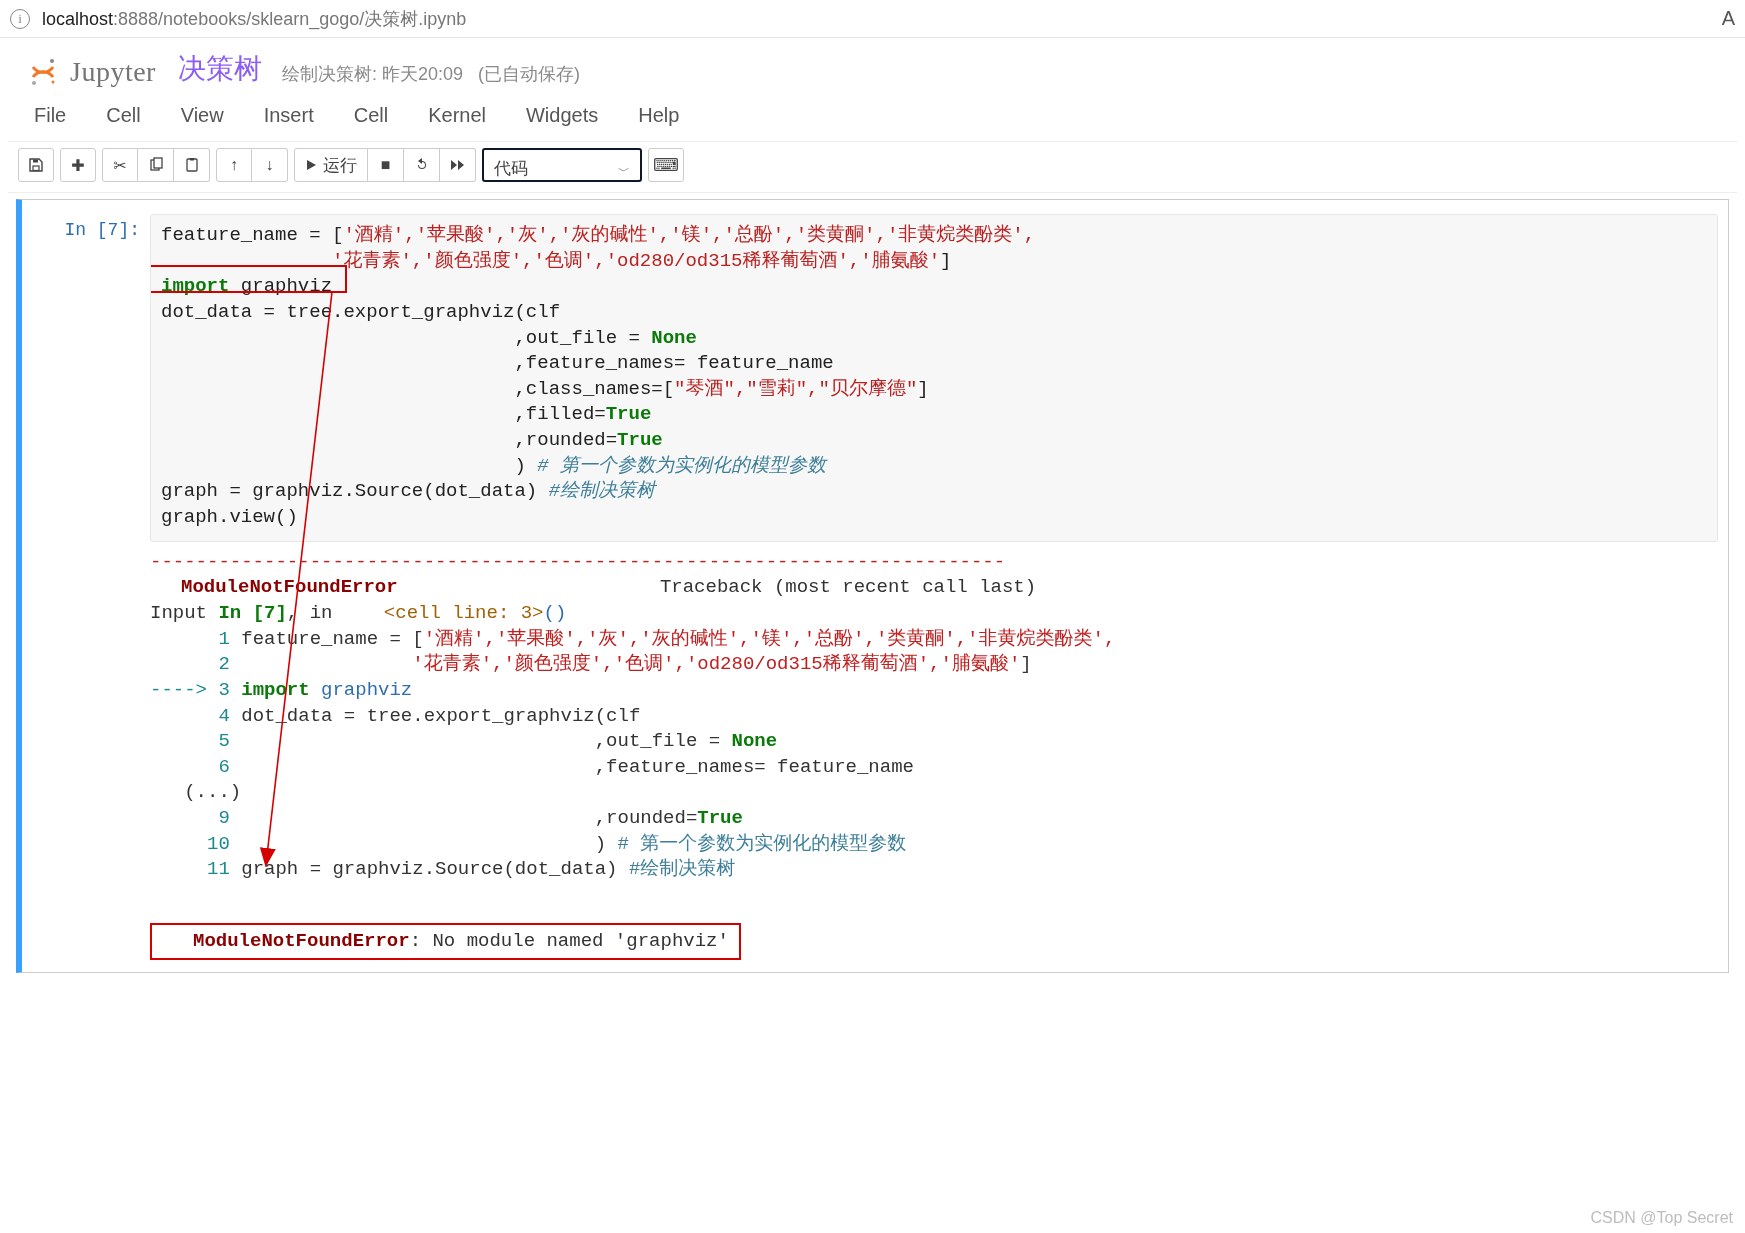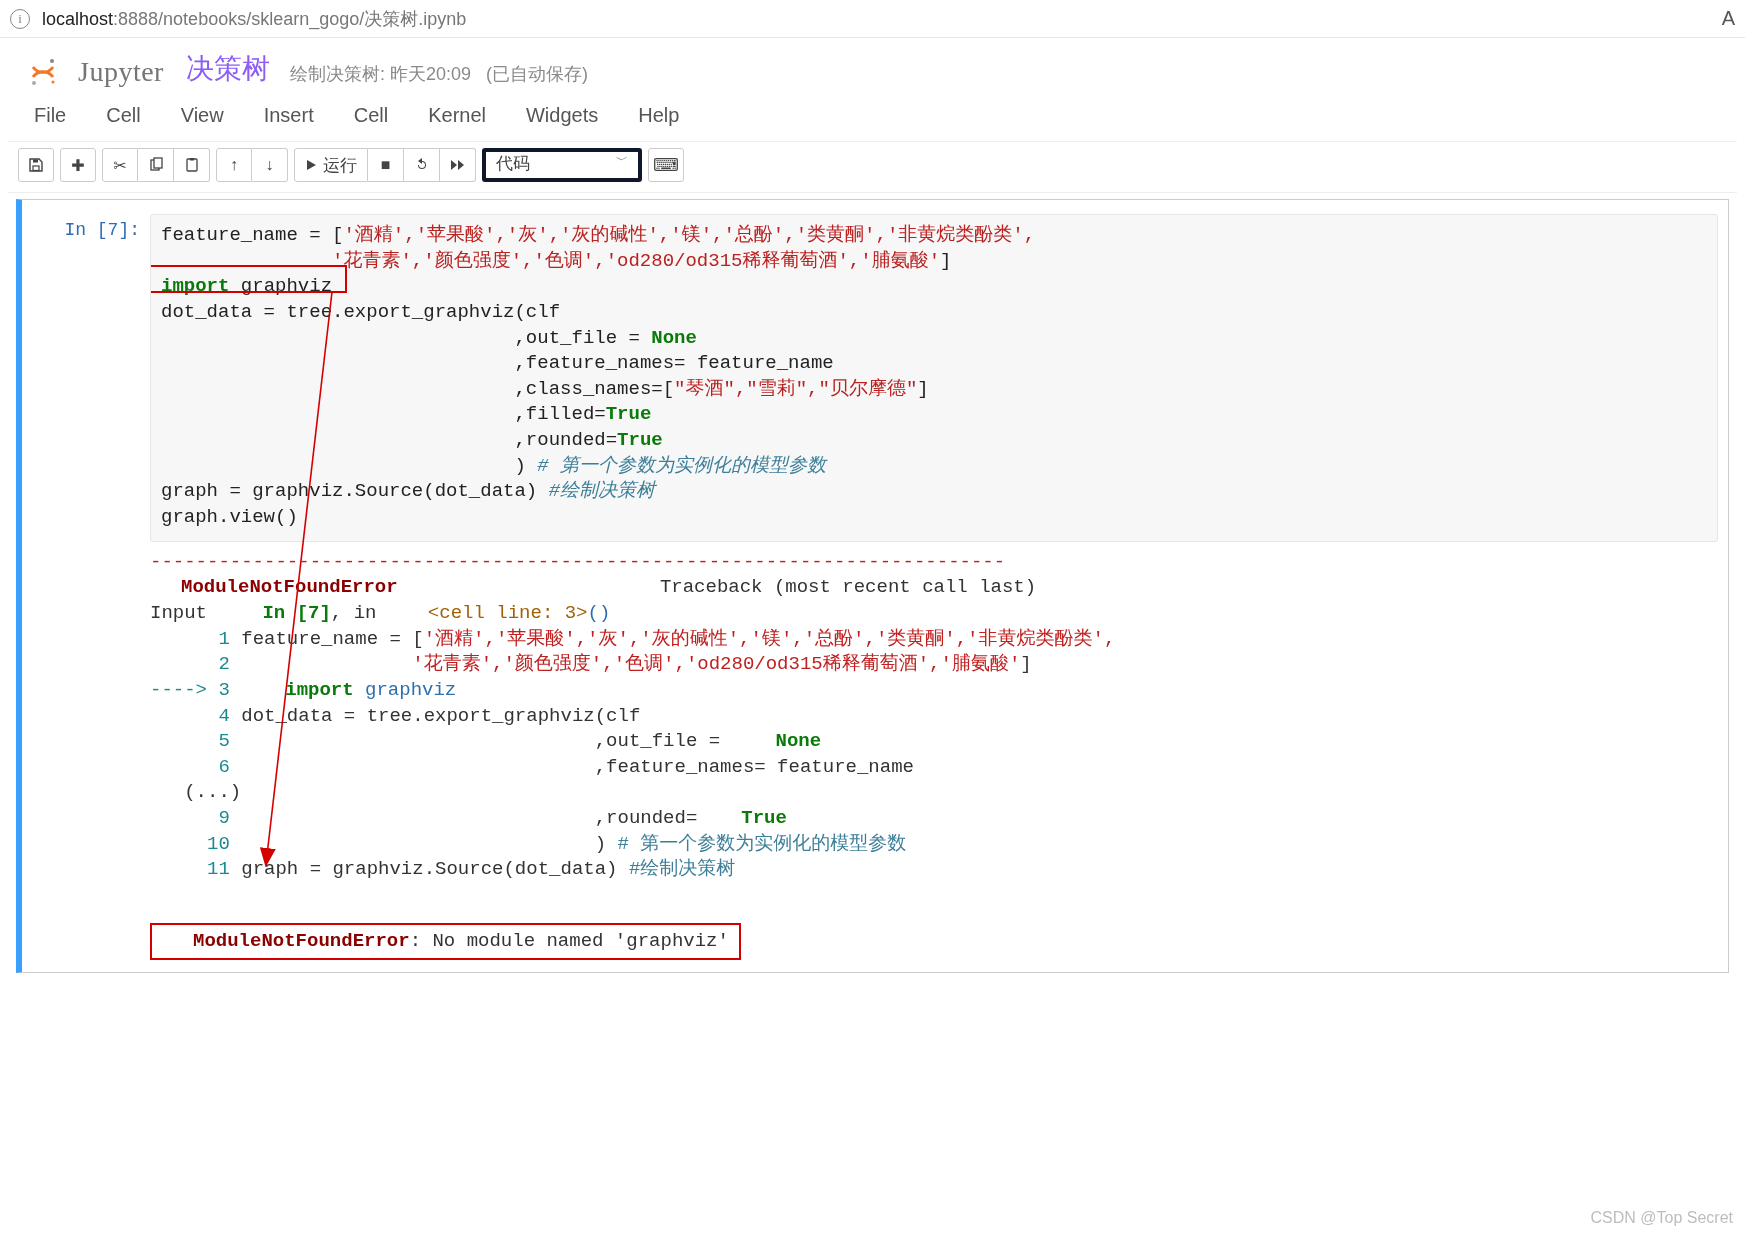--- a/index.html
+++ b/index.html
@@ -33,21 +33,21 @@
   .addr-a { margin-left: auto; color: #555; font-size: 20px; }
 
   .page { padding: 0 8px; }
   .jp-header {
     display: flex;
     align-items: flex-end;
     padding: 12px 20px 6px 20px;
     gap: 14px;
   }
   .jp-logo {
-    display: flex; align-items: center; gap: 20px;
+    display: flex; align-items: center; gap: 12px;
     font-family: Georgia, serif;
   }
   .jp-logo-mark {
     width: 30px; height: 30px; position: relative;
   }
   .jp-logo-mark svg { display:block; }
   .jp-logo-text {
     font-size: 28px; color: #757575; letter-spacing: 0.5px;
   }
   .nb-title {
@@ -79,22 +79,22 @@
     background: #fff;
     height: 34px; min-width: 36px;
     display: flex; align-items: center; justify-content: center;
     font-size: 16px; color: #444;
   }
   .tgroup { display: flex; }
   .tgroup .tbtn:not(:first-child){ border-left:none; border-top-left-radius:0; border-bottom-left-radius:0; }
   .tgroup .tbtn:not(:last-child){ border-top-right-radius:0; border-bottom-right-radius:0; }
   .tbtn.run { padding: 0 10px; gap:6px; font-size:17px; }
   .celltype {
-    border: 4px solid #0f172a; border-radius: 3px; height: 34px;
-    width: 160px; display:flex; align-items:flex-start; justify-content:space-between;
+    border: 2px solid #0f172a; border-radius: 3px; height: 34px;
+    width: 160px; display:flex; align-items:flex-end; justify-content:space-between;
     padding: 0 10px; font-size: 17px; color:#444; background:#fff;
   }
   .celltype .chev { font-size: 12px; color:#777; }
   .kb-icon { font-size: 18px; }
 
   
   .nb-wrap { background:#fff; padding: 0; }
   .nb-inner {
     border: 1px solid #ccc;
     border-left: 6px solid #39a0ff;
@@ -141,21 +141,21 @@
 
   .output {
     margin: 8px 10px 0 128px;
     font-family: "Courier New", Consolas, monospace;
     font-size: 19px;
     line-height: 1.35;
     white-space: pre;
   }
   .out-red { color:#c02020; }
   .out-darkred { color:#8b0000; }
-  .out-green { color:#0a7a0a; font-weight:bold;margin-left:44px; }
+  .out-green { color:#0a7a0a; font-weight:bold; }
   .out-cyan { color:#a16207;margin-left:40px; }
   .out-teal { color:#1b8a8f; }
   .out-blue { color:#2e6eaf; }
   .out-gray { color:#3d7f99; }
   .out-bold { font-weight:bold;margin-left:31px; }
   .err-box {
     display:inline-block;
     border:2px solid #d40000;
     padding: 4px 10px;
     margin-top: 14px;

